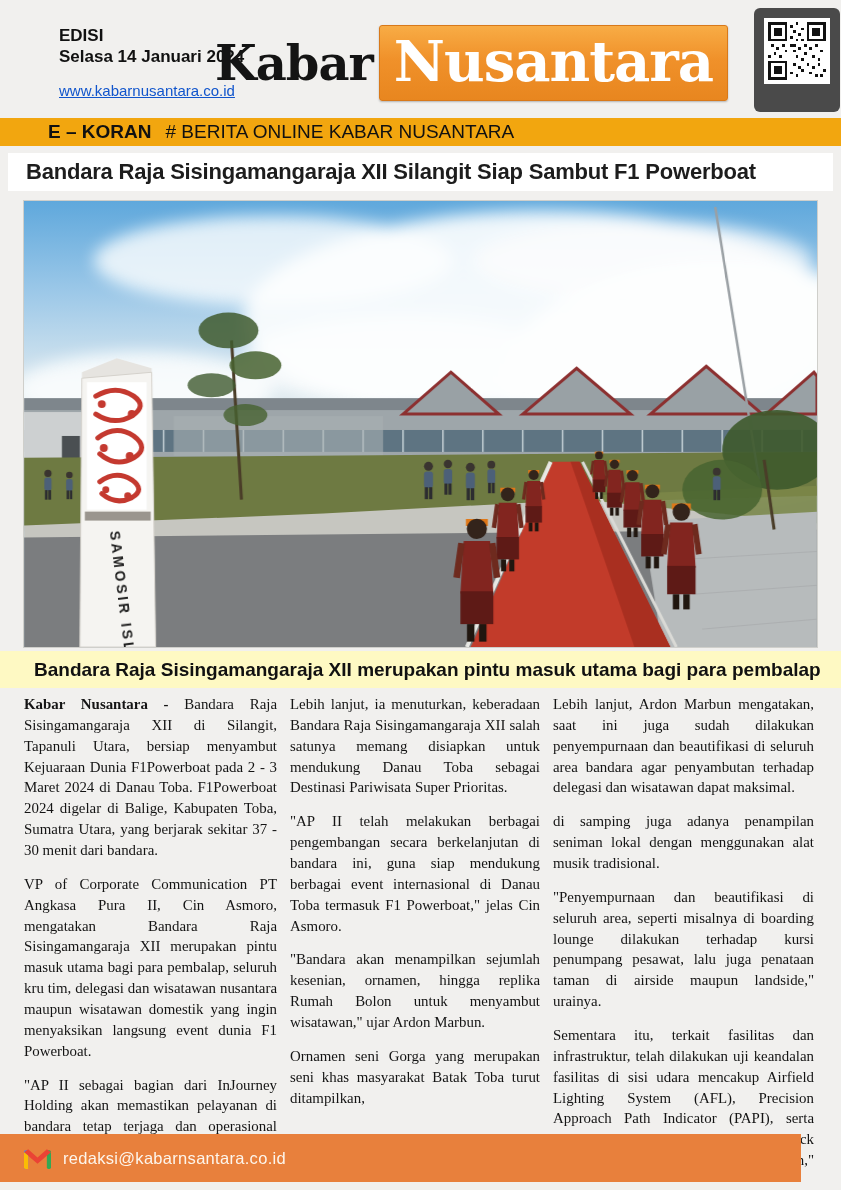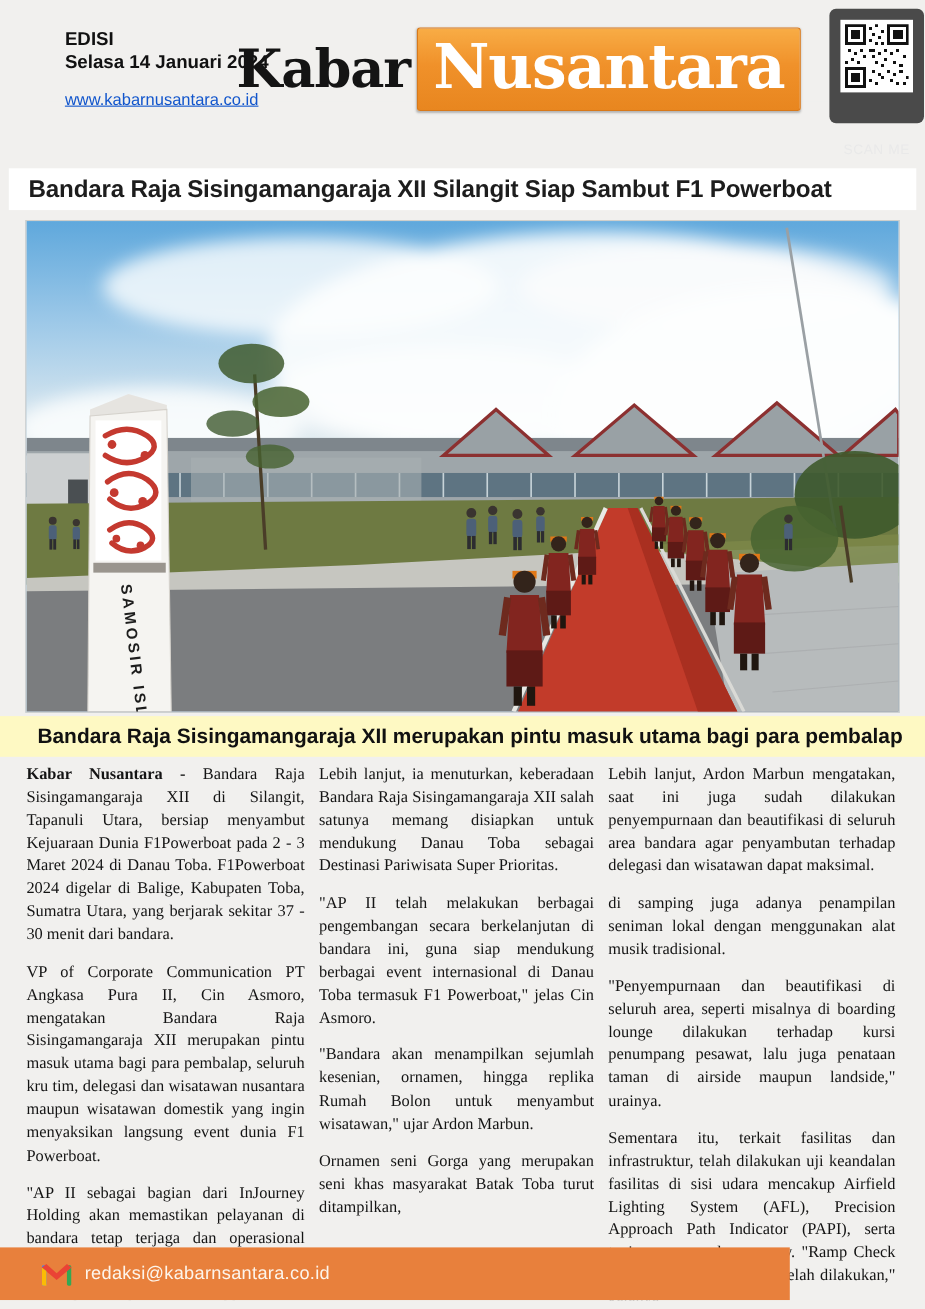--- a/index.html
+++ b/index.html
@@ -66,22 +66,22 @@
     font-family:"Liberation Serif",serif;color:#141414;
   }
   .col{font-size:14.9px;line-height:1.4;text-align:justify;}
   .col-1{width:253px;}
   .col-2{width:250px;}
   .col-3{width:261px;}
   .col p{margin:0 0 13px 0;}
   .lead-bold{font-weight:bold;}
   
   .footer{
-    position:absolute;left:0;top:1134px;width:718px;height:48px;background:#E8803C;
-    display:flex;align-items:center;padding-left:38px;box-sizing:border-box;
+    position:absolute;left:0;top:1134px;width:801px;height:48px;background:#E8803C;
+    display:flex;align-items:center;padding-left:24px;box-sizing:border-box;
   }
   .gmail-icon{width:27px;height:21px;margin-right:12px;}
   .footer-email{color:#FDF5EC;font-size:16.5px;letter-spacing:.3px;}
   .bottom-strip{position:absolute;left:0;top:1182px;width:841px;height:8px;background:#F1F0EE;}
 </style>
 </head>
 <body>
 
 <div class="page">
 
@@ -156,20 +156,24 @@
             <rect x="12" y="17" width="1" height="1"></rect>
               <rect x="19" y="19" width="1" height="1"></rect>
               <rect x="13" y="8" width="1" height="1"></rect>
           </g>
         </svg>
       </div>
       <div class="scan-me">SCAN ME</div>
     </div>
   </div>
 
+  <div class="ekoran-bar">
+    <span class="ekoran-left">E – KORAN</span>
+    <span class="ekoran-right"># BERITA ONLINE KABAR NUSANTARA</span>
+  </div>
 
   <div class="headline-strip">
     <h1 class="headline">Bandara Raja Sisingamangaraja XII Silangit Siap Sambut F1 Powerboat</h1>
   </div>
 
   <div class="photo">
     <svg viewBox="0 0 795 448" preserveAspectRatio="none" aria-hidden="true">
       <defs>
         <linearGradient id="sky" x1="0" y1="0" x2="0" y2="1">
           <stop offset="0" stop-color="#5FA8DC"></stop>

